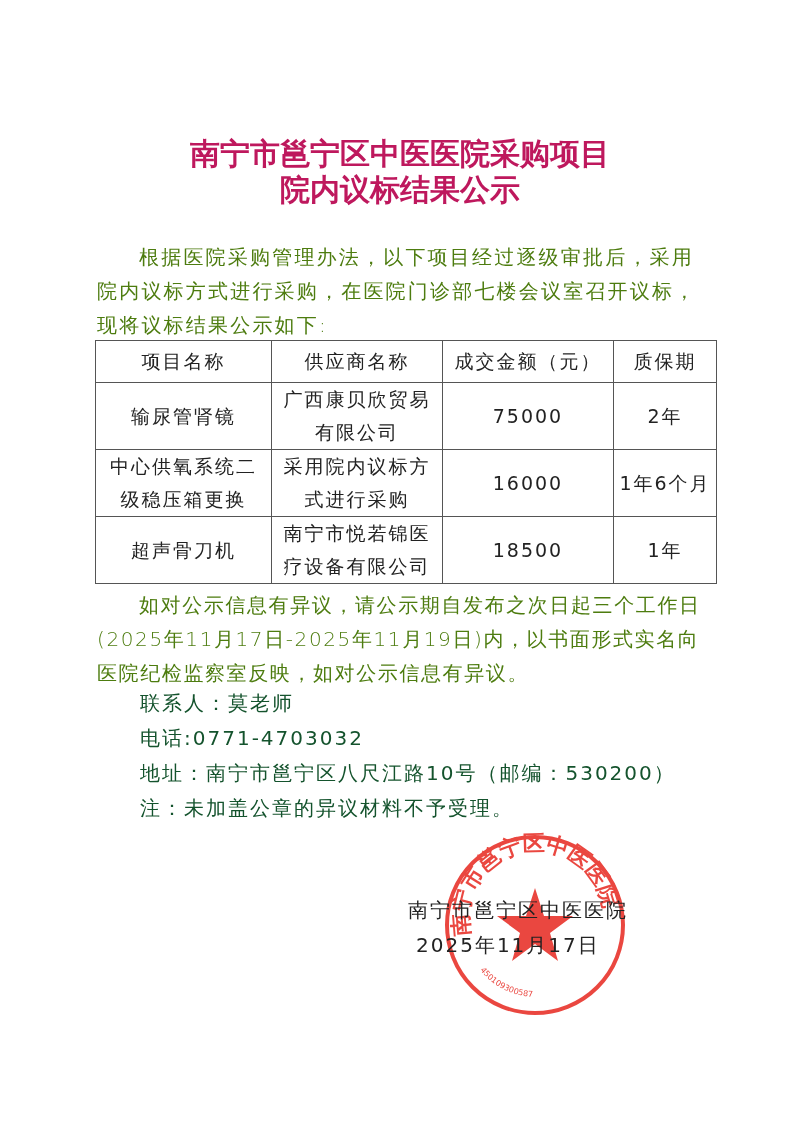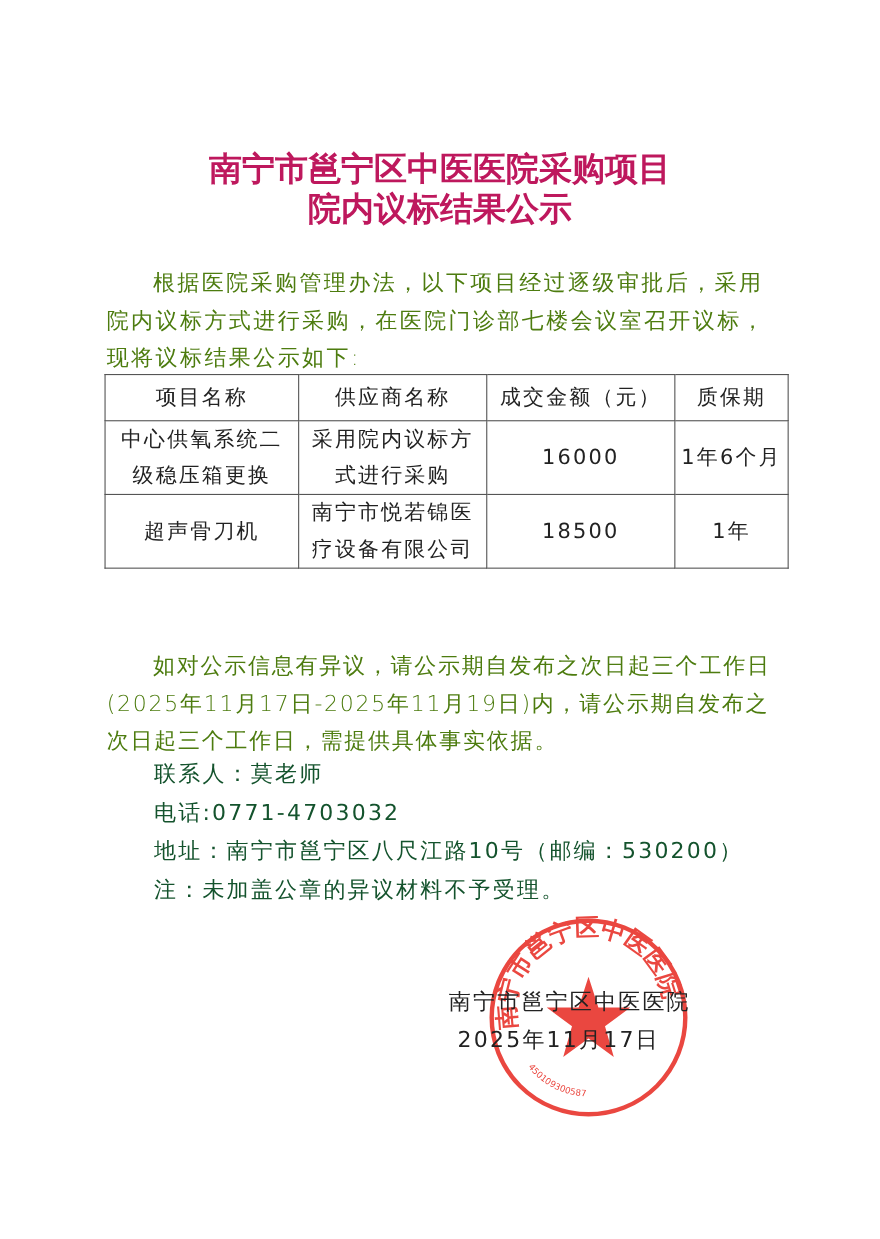--- a/index.html
+++ b/index.html
@@ -32,36 +32,42 @@
 <div class="para indent" style="top:240px;">根据医院采购管理办法，以下项目经过逐级审批后，采用院内议标方式进行采购，在医院门诊部七楼会议室召开议标，现将议标结果公示如下:</div>
 
 <table class="results">
   <tbody>
       <tr class="rh">
     <th class="c1">项目名称</th>
     <th class="c2">供应商名称</th>
     <th class="c3">成交金额（元）</th>
     <th class="c4">质保期</th>
   </tr>
+  <tr class="r1">
+    <td>输尿管肾镜</td>
+    <td>广西康贝欣贸易有限公司</td>
+    <td>75000</td>
+    <td>2年</td>
+  </tr>
   <tr class="r2">
     <td>中心供氧系统二级稳压箱更换</td>
     <td>采用院内议标方式进行采购</td>
     <td>16000</td>
     <td>1年6个月</td>
   </tr>
   <tr class="r3">
     <td>超声骨刀机</td>
     <td>南宁市悦若锦医疗设备有限公司</td>
     <td>18500</td>
     <td>1年</td>
   </tr>
 </tbody>
   </table>
 
-<div class="para indent" style="top:588px; letter-spacing:1.6px;">如对公示信息有异议，请公示期自发布之次日起三个工作日(2025年11月17日-2025年11月19日)内，请公示期自发布之次日起三个工作日，需提供具体事实依据。</div>
+<div class="para indent" style="top:588px; letter-spacing:1.6px;">如对公示信息有异议，请公示期自发布之次日起三个工作日(2025年11月17日-2025年11月19日)内，以书面形式实名向医院纪检监察室反映，如对公示信息有异议。</div>
 
 <div class="line" style="top:690px;">联系人：莫老师</div>
 <div class="line" style="top:725px;">电话:0771-4703032</div>
 <div class="line" style="top:760px;">地址：南宁市邕宁区八尺江路10号（邮编：530200）</div>
 <div class="line" style="top:795px;">注：未加盖公章的异议材料不予受理。</div>
 
 <svg class="seal" viewBox="0 0 190 190">
   <defs>
     <path id="arcTop" d="M 30 105 A 68 68 0 1 1 162 105"></path>
     <path id="arcBot" d="M 40 140 A 70 70 0 0 0 150 140"></path>

